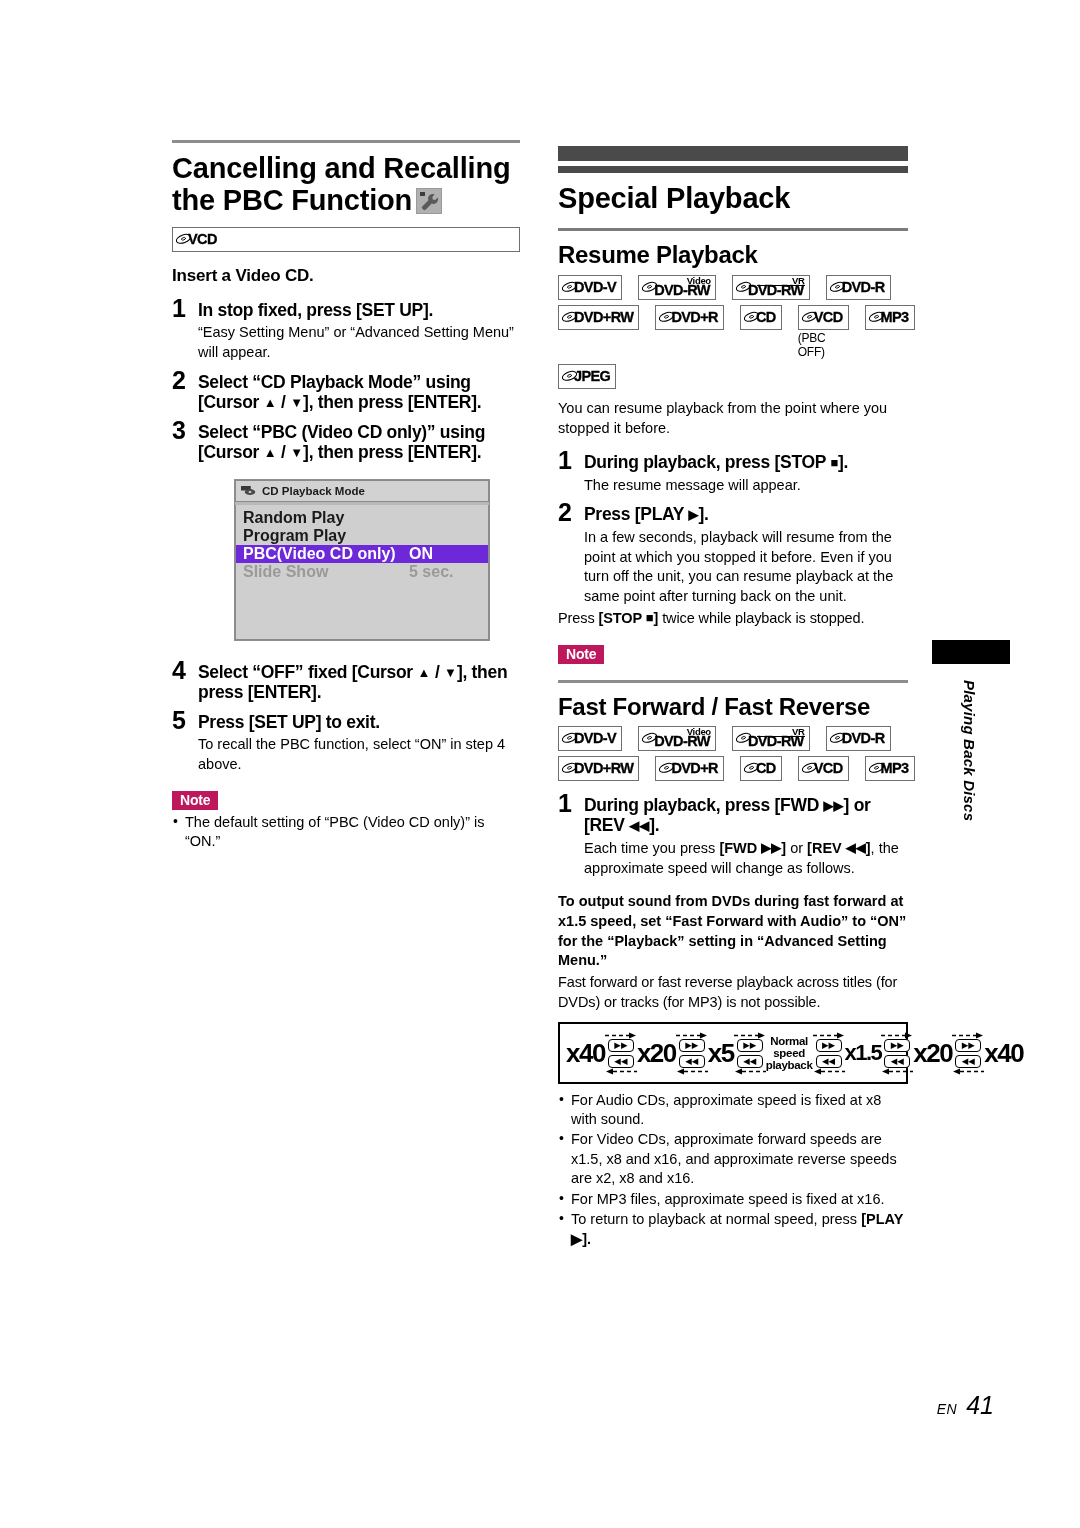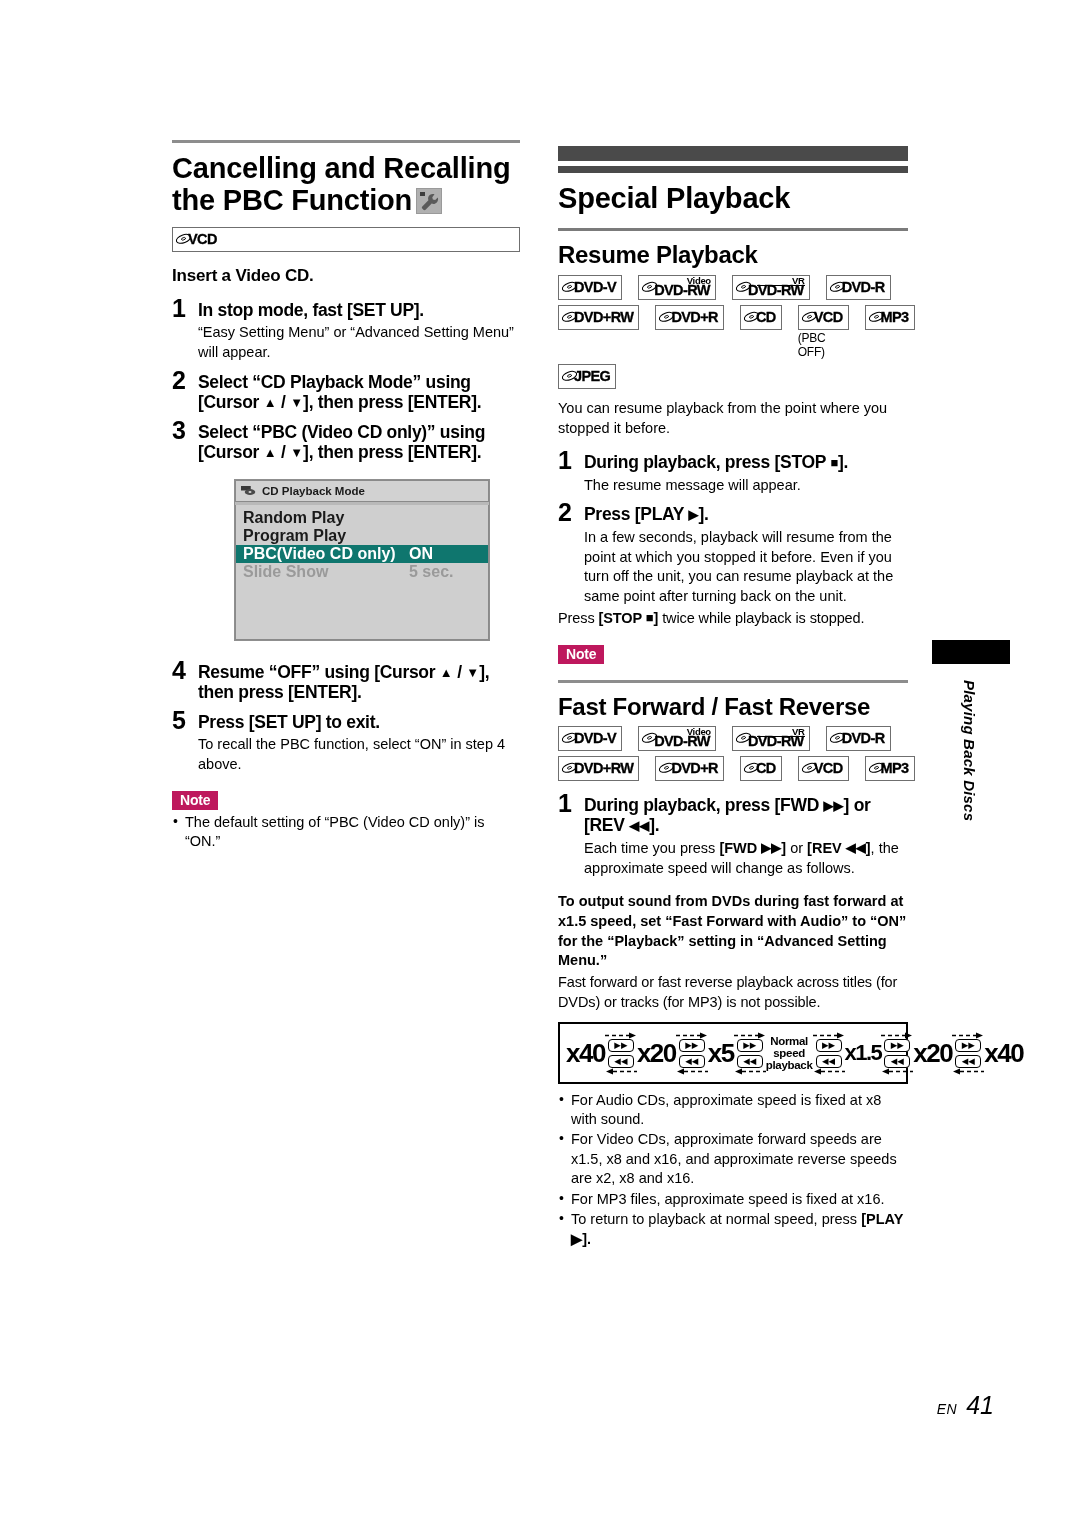--- a/index.html
+++ b/index.html
@@ -130,21 +130,21 @@
   .osd-body {
     background:#cfcfcf; border:1px solid #8a8a8a; border-top:none;
     margin-top:3px; height:135px; padding-top:4px;
   }
   .osd-row {
     height:18px; display:flex; align-items:center;
     padding:0 7px; font-size:16px; font-weight:bold; color:#1a1a1a;
   }
   .osd-row .k { flex:1; }
   .osd-row .v { width:72px; }
-  .osd-row.sel { background:#0f766e; color:#fff; }
+  .osd-row.sel { background:#6d28d9; color:#fff; }
   .osd-row.dim { color:#9a9a9a; }
 
   
   .speedbox {
     border:2px solid #000; margin:9px 0 0 0; padding:5px 6px 4px 6px;
     display:flex; align-items:center; justify-content:space-between;
     height:62px;
   }
   .sp-label { font-size:26px; font-weight:bold; letter-spacing:-1.5px; line-height:1; }
   .sp-label.small { font-size:22px; }
@@ -205,21 +205,21 @@
             </svg></span>
         <span class="lbl">VCD</span>
       </span>
     </div>
 
     <div class="lead-bold">Insert a Video CD.</div>
 
     <div class="step">
       <div class="num">1</div>
       <div class="scon">
-        <div class="stitle">In stop mode, fast [SET UP].</div>
+        <div class="stitle">In stop fixed, press [SET UP].</div>
         <div class="sdesc">“Easy Setting Menu” or “Advanced Setting Menu” will appear.</div>
       </div>
     </div>
 
     <div class="step compact">
       <div class="num">2</div>
       <div class="scon">
         <div class="stitle"><span>Select “CD Playback Mode” using [Cursor </span><span class="tri">▲</span><span> / </span><span class="tri">▼</span><span>], then press [ENTER].</span></div>
       </div>
     </div>
@@ -256,21 +256,21 @@
         <div class="osd-row dim">
           <span class="k">Slide Show</span>
           <span class="v">5 sec.</span>
         </div>
       </div>
     </div>
 
     <div class="step" style="margin-top:18px">
       <div class="num">4</div>
       <div class="scon">
-        <div class="stitle"><span>Resume “OFF” using [Cursor </span><span class="tri">▲</span><span> / </span><span class="tri">▼</span><span>], then press [ENTER].</span></div>
+        <div class="stitle"><span>Select “OFF” fixed [Cursor </span><span class="tri">▲</span><span> / </span><span class="tri">▼</span><span>], then press [ENTER].</span></div>
       </div>
     </div>
 
     <div class="step compact">
       <div class="num">5</div>
       <div class="scon">
         <div class="stitle">Press [SET UP] to exit.</div>
         <div class="sdesc">To recall the PBC function, select “ON” in step 4 above.</div>
       </div>
     </div>

